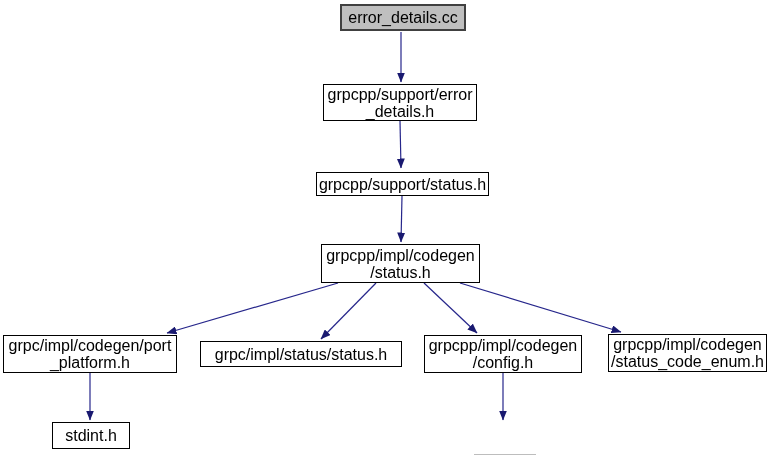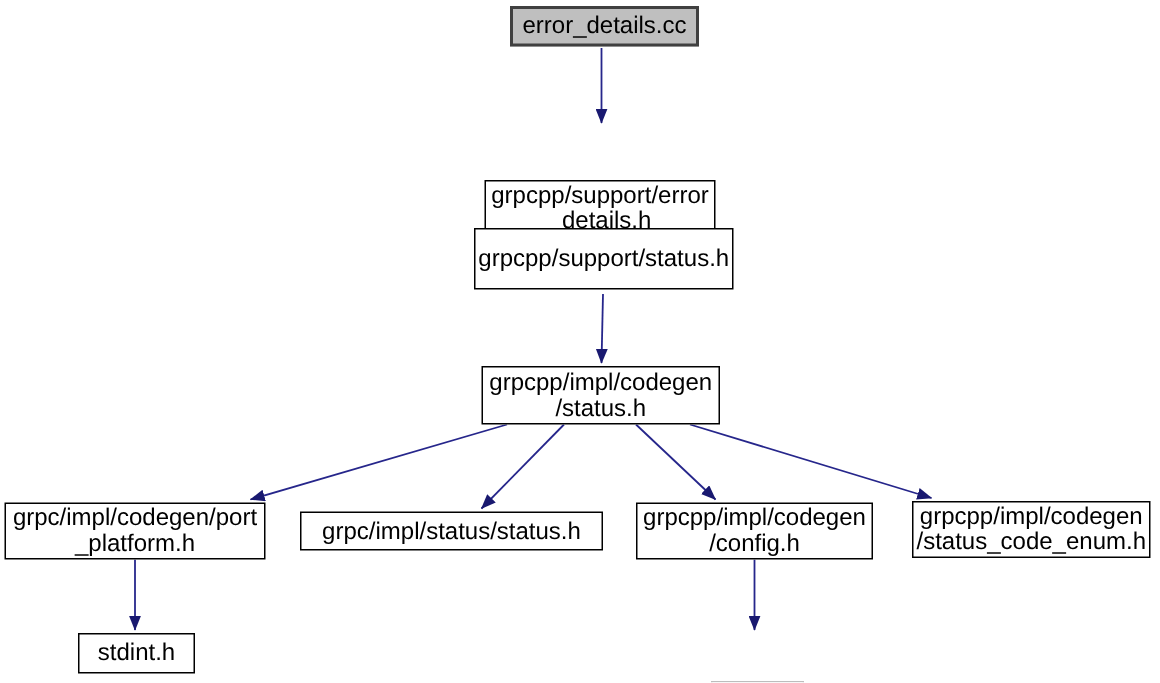--- a/index.html
+++ b/index.html
@@ -28,22 +28,22 @@
     background:#bfbfbf;
     border:2px solid #404040;
     cursor:default;
   }
   .node.external{
     border:1px solid #bdbdbd;
     cursor:default;
   }
   .node.plain{cursor:default;}
   #n0{left:340px;top:4px;width:126px;height:27px;}
-  #n1{left:323px;top:84px;width:154px;height:37px;margin-top:36px;}
-  #n2{left:316px;top:152px;width:173px;height:41px;}
+  #n1{left:323px;top:84px;width:154px;height:37px;}
+  #n2{left:316px;top:172px;width:173px;height:24px;}
   #n3{left:321px;top:244px;width:159px;height:39px;}
   #n4{left:3px;top:335px;width:174px;height:38px;}
   #n5{left:200px;top:341px;width:202px;height:26px;}
   #n6{left:424px;top:335px;width:158px;height:38px;}
   #n7{left:608px;top:334px;width:159px;height:38px;}
   #n8{left:52px;top:422px;width:78px;height:27px;}
   #n9{left:474px;top:422px;width:62px;height:27px;margin-top:32px;}
   .edge{stroke:#26268b;stroke-width:1.2;fill:none;}
 </style>
 </head>

